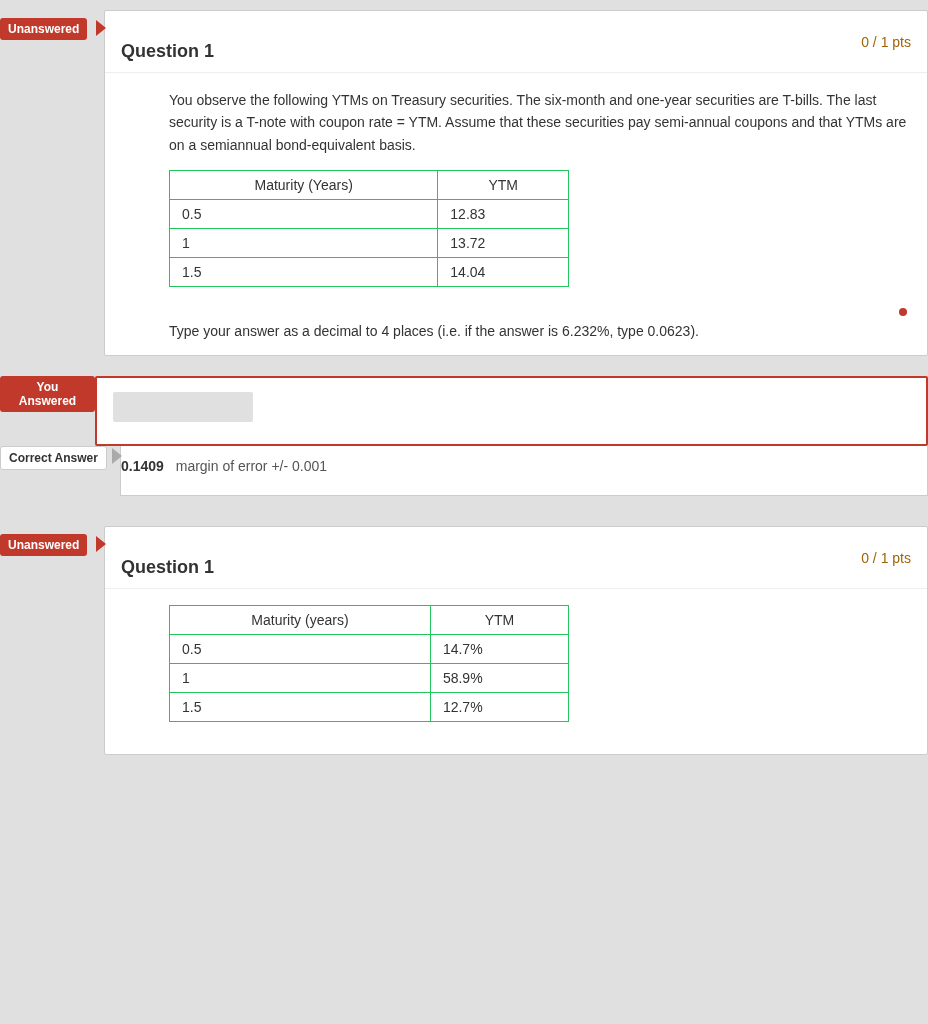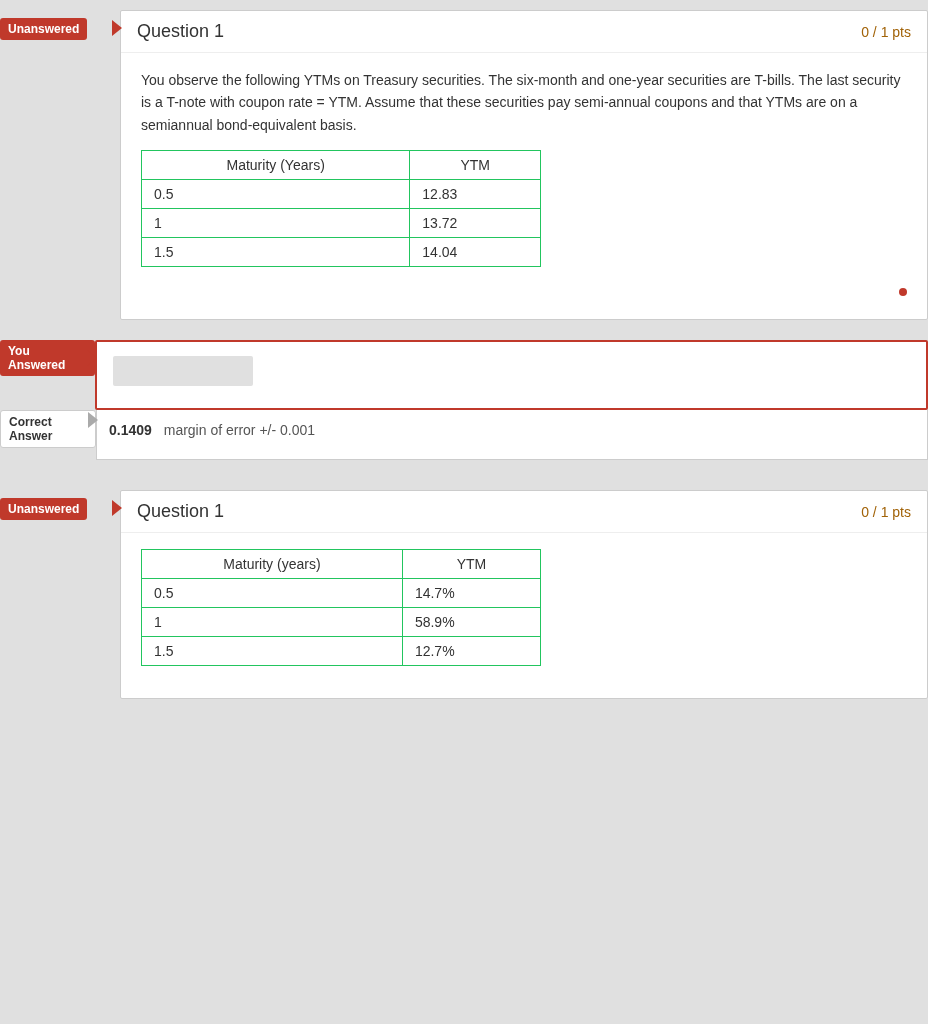--- a/index.html
+++ b/index.html
@@ -17,21 +17,21 @@
     }
 
     
     .question-block {
       display: flex;
       margin-bottom: 20px;
       position: relative;
     }
 
     .left-label-col {
-      width: 120px;
+      width: 104px;
       flex-shrink: 0;
       position: relative;
     }
 
     .badge-unanswered {
       background: #c0392b;
       color: #fff;
       font-size: 12px;
       font-weight: bold;
       padding: 4px 8px;
@@ -103,31 +103,33 @@
     .question-header {
       display: flex;
       justify-content: space-between;
       align-items: center;
       padding: 10px 16px;
       border-bottom: 1px solid #eee;
     }
 
     .question-title {
       font-size: 18px;
-      font-weight: normal;
-      color: #333;
+      font-weight: bold;
+      color: #333;
+      margin-top: 20px;
     }
 
     .question-pts {
       font-size: 14px;
       color: #a16207;
     }
 
     .question-body {
       padding: 16px 20px;
+      margin-left: 44px;
     }
 
     .question-text {
       margin-bottom: 14px;
       line-height: 1.6;
     }
 
     
     .data-table {
       border-collapse: collapse;
@@ -170,20 +172,21 @@
     .answer-section {
       display: flex;
       position: relative;
     }
 
     .answer-left-col {
       width: 95px;
       flex-shrink: 0;
       position: relative;
       min-height: 70px;
+      text-align: center;
     }
 
     .answer-box-wrapper {
       flex: 1;
       background: #fff;
       border: 2px solid #c0392b;
       border-radius: 2px;
       padding: 14px 16px;
       min-height: 70px;
     }
@@ -197,33 +200,34 @@
     }
 
     
     .correct-section {
       display: flex;
       position: relative;
       margin-top: 0;
     }
 
     .correct-left-col {
-      width: 96px;
+      width: 120px;
       flex-shrink: 0;
       position: relative;
       min-height: 50px;
+      text-align: center;
     }
 
     .correct-content {
       flex: 1;
       background: #fff;
       border-left: 1px solid #ccc;
       border-right: 1px solid #ccc;
       border-bottom: 1px solid #ccc;
-      padding: 12px 12px;
+      padding: 12px 0;
     }
 
     .correct-value {
       font-size: 14px;
       font-weight: bold;
       color: #333;
     }
 
     .margin-of-error {
       font-size: 14px;
@@ -275,20 +279,21 @@
                 <td>1.5</td>
                 <td>14.04</td>
               </tr>
             </tbody>
           </table>
 
           <div style="text-align:right; margin-bottom:4px;">
             <span class="red-dot"></span>
           </div>
 
+          <p class="answer-instruction">Type your answer as a decimal to 4 places (i.e. if the answer is 6.232%, type 0.0623).</p>
         </div>
       </div>
     </div>
 
     <div class="answer-section">
       <div class="answer-left-col">
         <span class="you-answered-label">You Answered</span>
         <span class="arrow-right" style="border-left-color:#c0392b;"></span>
       </div>
       <div class="answer-box-wrapper">

